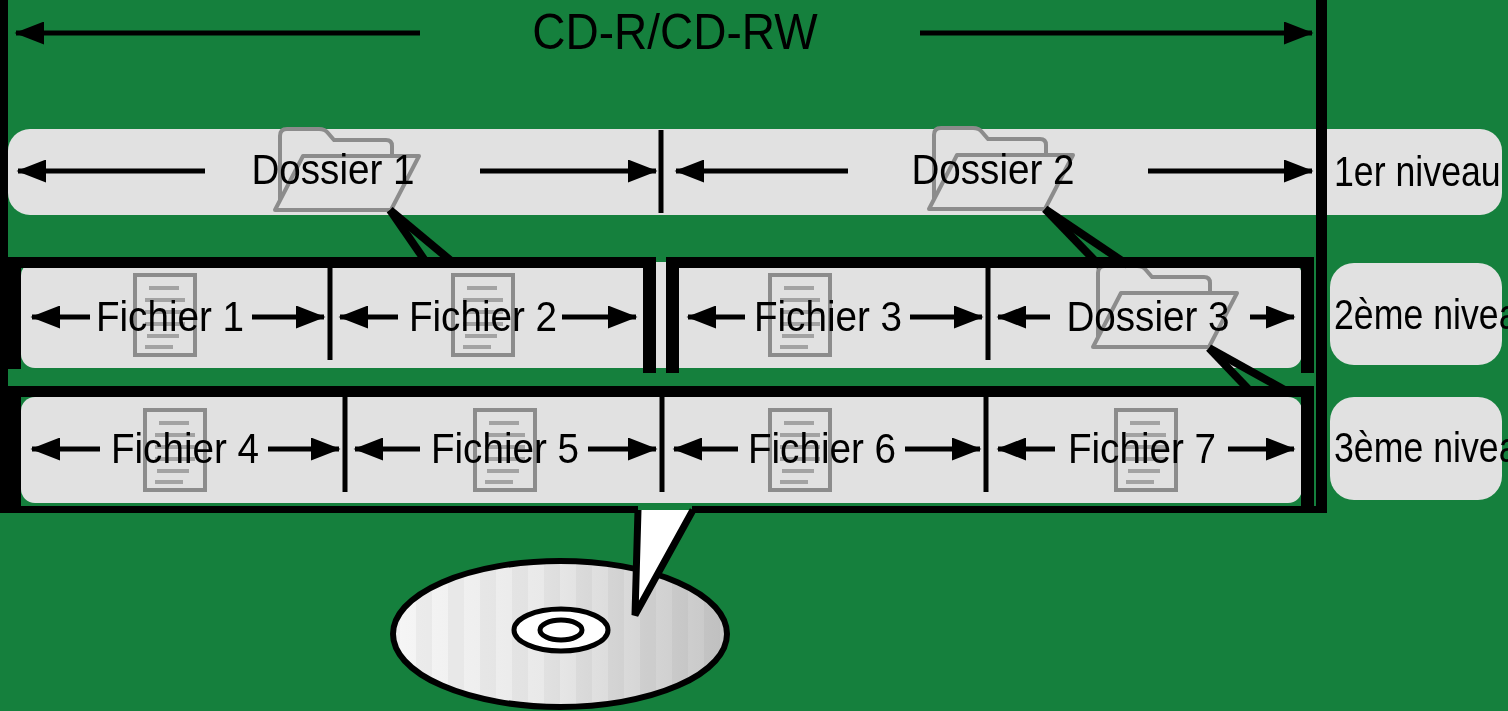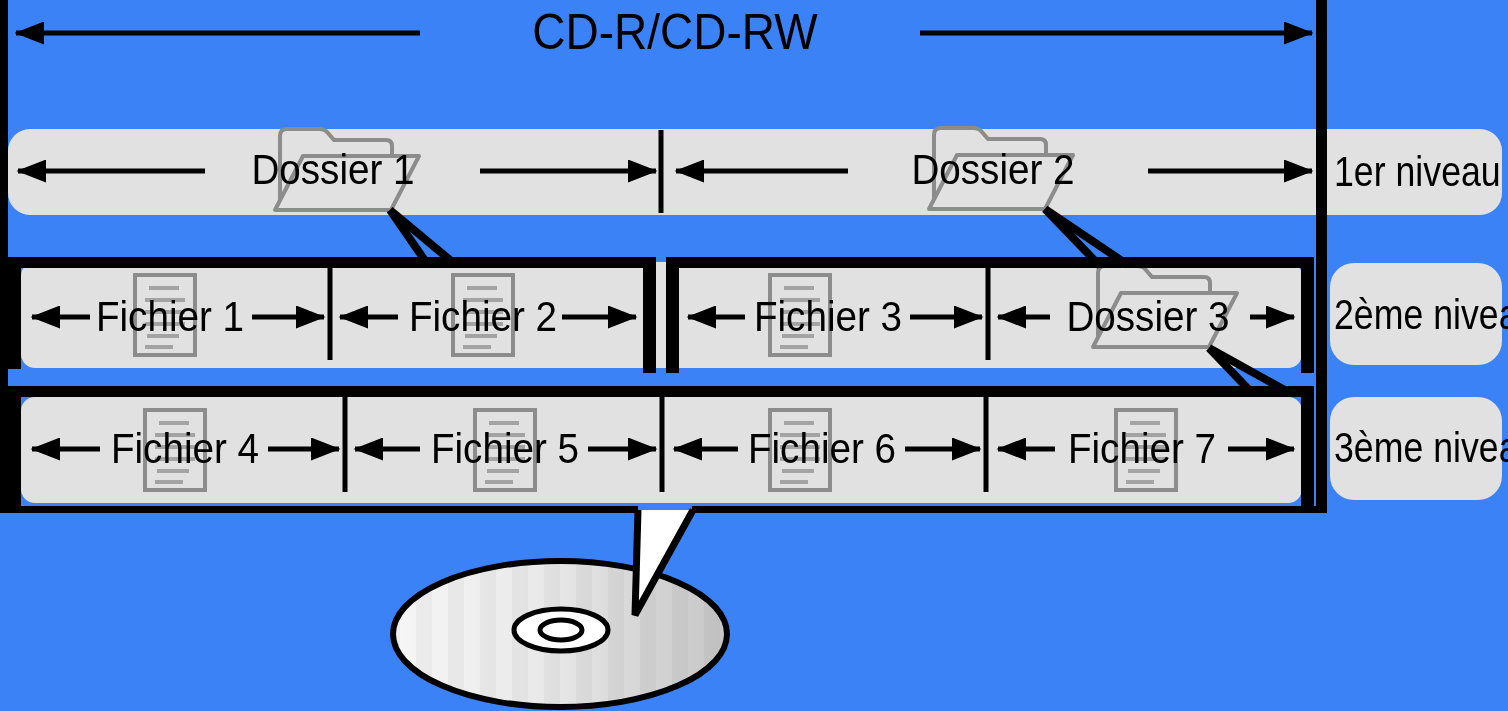--- a/index.html
+++ b/index.html
@@ -1,16 +1,16 @@
 <!DOCTYPE html>
 <html><head>
 <meta charset="utf-8">
 <style>
   html,body{margin:0;padding:0;background:#fff;}
-  .stage{position:relative;width:1508px;height:711px;background:#3b82f6;overflow:hidden;
+  .stage{position:relative;width:1508px;height:711px;background:#15803d;overflow:hidden;
          font-family:"Liberation Sans","DejaVu Sans",sans-serif;color:#000;}
   .stage svg{position:absolute;left:0;top:0;}
   .t{position:absolute;font-size:42px;line-height:1;white-space:nowrap;z-index:4;
      transform:translate(-50%,-50%) scaleX(.92);}
   .title{font-size:50px;}
   .niv{position:absolute;font-size:42px;line-height:1;white-space:nowrap;z-index:4;
        transform:translateY(-50%) scaleX(.85);transform-origin:left center;}
 </style>
 </head>
 <body>

